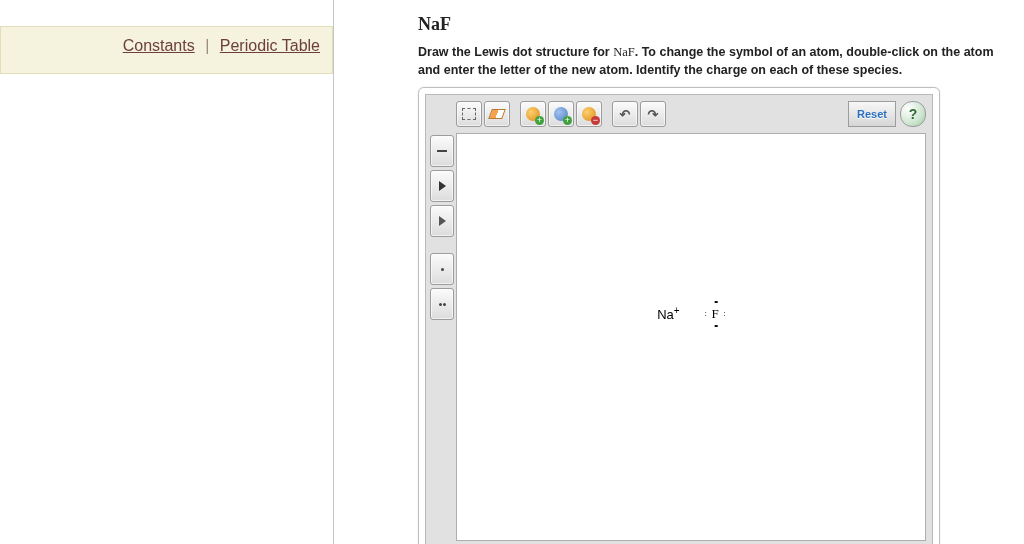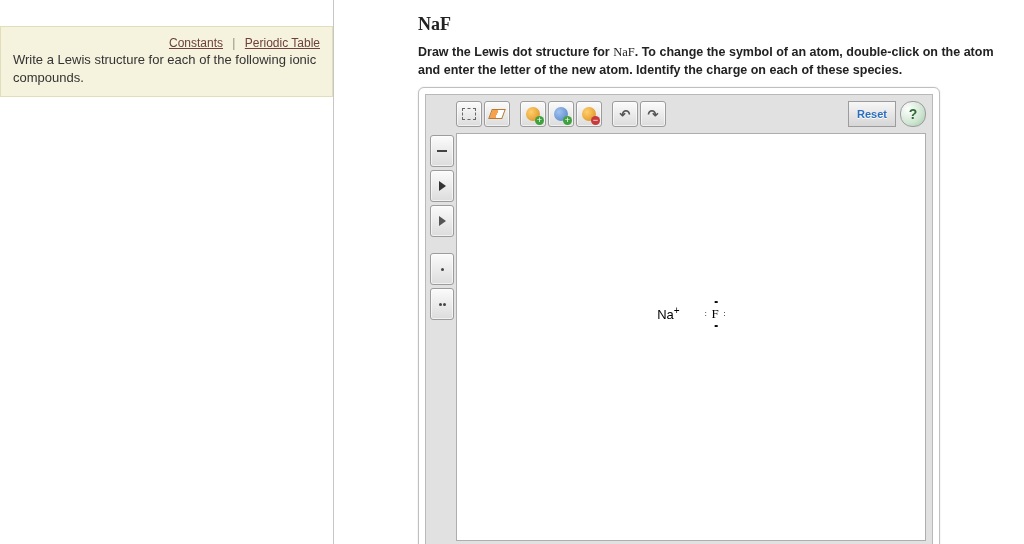--- a/index.html
+++ b/index.html
@@ -30,21 +30,22 @@
     margin: 0 0 0 0;
     background: #f5f2dd;
     border: 1px solid #e2ddba;
     padding: 8px 12px 10px 12px;
     color: #333;
     font-size: 13px;
     line-height: 1.35;
   }
   .instruction-links {
     text-align: right;
-    font-size: 12px;
+    margin-bottom: 6px;
+    font-size: 16px;
   }
   .instruction-links a {
     color: #6d403b;
     text-decoration: underline;
     cursor: pointer;
   }
   .instruction-links .sep {
     color: #9a8d7c;
     padding: 0 6px;
   }
@@ -243,21 +244,20 @@
 
 <div class="page">
 
   <div class="left-col">
     <div class="instruction-box">
       <div class="instruction-links">
         <a>Constants</a>
         <span class="sep">|</span>
         <a>Periodic Table</a>
       </div>
-      <div>Write a Lewis structure for each of the following ionic compounds.</div>
     </div>
   </div>
 
   <div class="right-col">
     <div class="compound-title">NaF</div>
 
     <div class="prompt-text">
       <span>Draw the Lewis dot structure for </span><span class="formula">NaF</span><span>. To change the symbol of an atom, double-click on the atom and enter the letter of the new atom. Identify the charge on each of these species.</span>
     </div>
 

